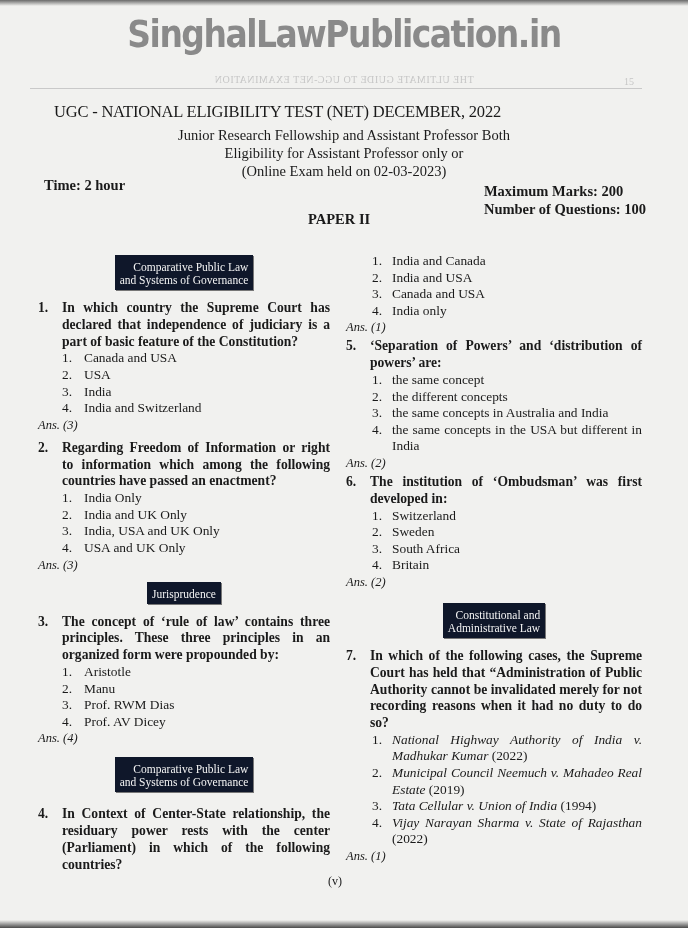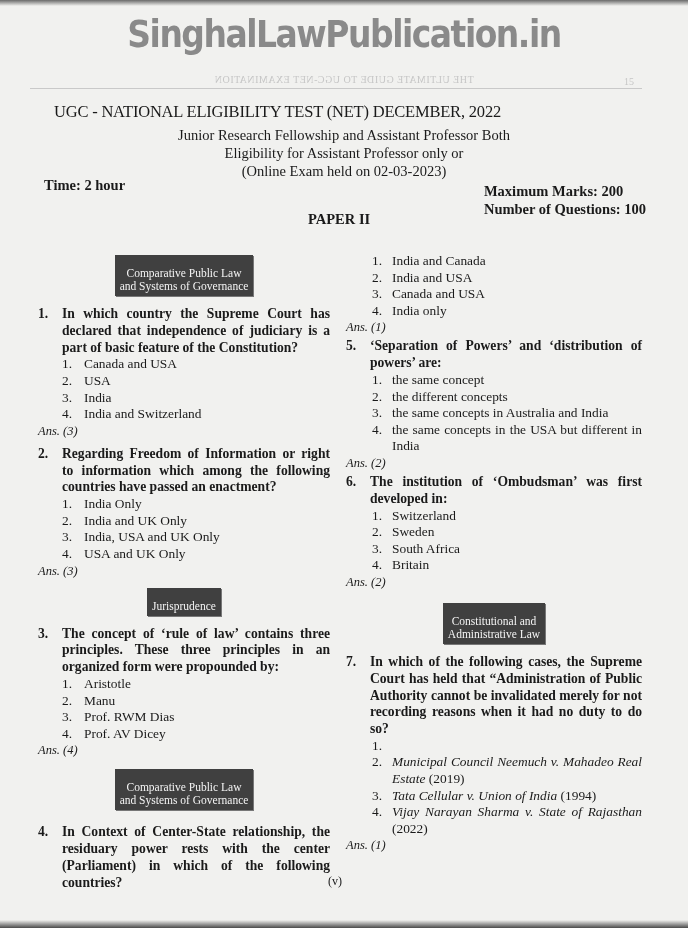--- a/index.html
+++ b/index.html
@@ -49,23 +49,23 @@
     font-size: 14.5px; font-weight: bold; line-height: 18px;
   }
   .paper { position: absolute; left: 308px; top: 211px; font-size: 14.5px; font-weight: bold; }
 
   .col { position: absolute; }
   .col.left { left: 38px; width: 292px; top: 255px; }
   .col.right { left: 346px; width: 296px; top: 253px; }
 
   .badge {
     display: table; margin: 0 auto;
-    background: #404040; color: #f4f4f4;
-    font-size: 11.5px; line-height: 13px; text-align: center;
-    padding: 12px 5px 3px; box-shadow: 1px 1px 0 #777;
+    background: #0f172a; color: #f4f4f4;
+    font-size: 11.5px; line-height: 13px; text-align: right;
+    padding: 6px 5px 3px; box-shadow: 1px 1px 0 #777;
   }
   .q {
     display: flex; font-weight: bold; font-size: 13.6px; line-height: 16.8px;
     text-align: justify; margin-top: 6px;
   }
   .q .num { width: 24px; flex: none; }
   .q .txt { flex: 1; }
   .opts { margin: 0; padding: 0; list-style: none; }
   .opt { display: flex; font-size: 13.4px; line-height: 16.6px; padding-left: 24px; }
   .opt .on { width: 22px; flex: none; }
@@ -291,20 +291,21 @@
   <div class="sp4"></div>
 
   <div>
     <div class="q">
       <span class="num">7.</span>
       <span class="txt">In which of the following cases, the Supreme Court has held that “Administration of Public Authority cannot be invalidated merely for not recording reasons when it had no duty to do so?</span>
     </div>
     <ul class="opts">
       <li class="opt">
           <span class="on">1.</span>
+          <span class="ot"><i>National Highway Authority of India v. Madhukar Kumar</i> <span>(2022)</span></span>
         </li>
       <li class="opt">
           <span class="on">2.</span>
           <span class="ot"><i>Municipal Council Neemuch v. Mahadeo Real Estate</i> <span>(2019)</span></span>
         </li>
       <li class="opt">
           <span class="on">3.</span>
           <span class="ot"><i>Tata Cellular v. Union of India</i> <span>(1994)</span></span>
         </li>
       <li class="opt">

